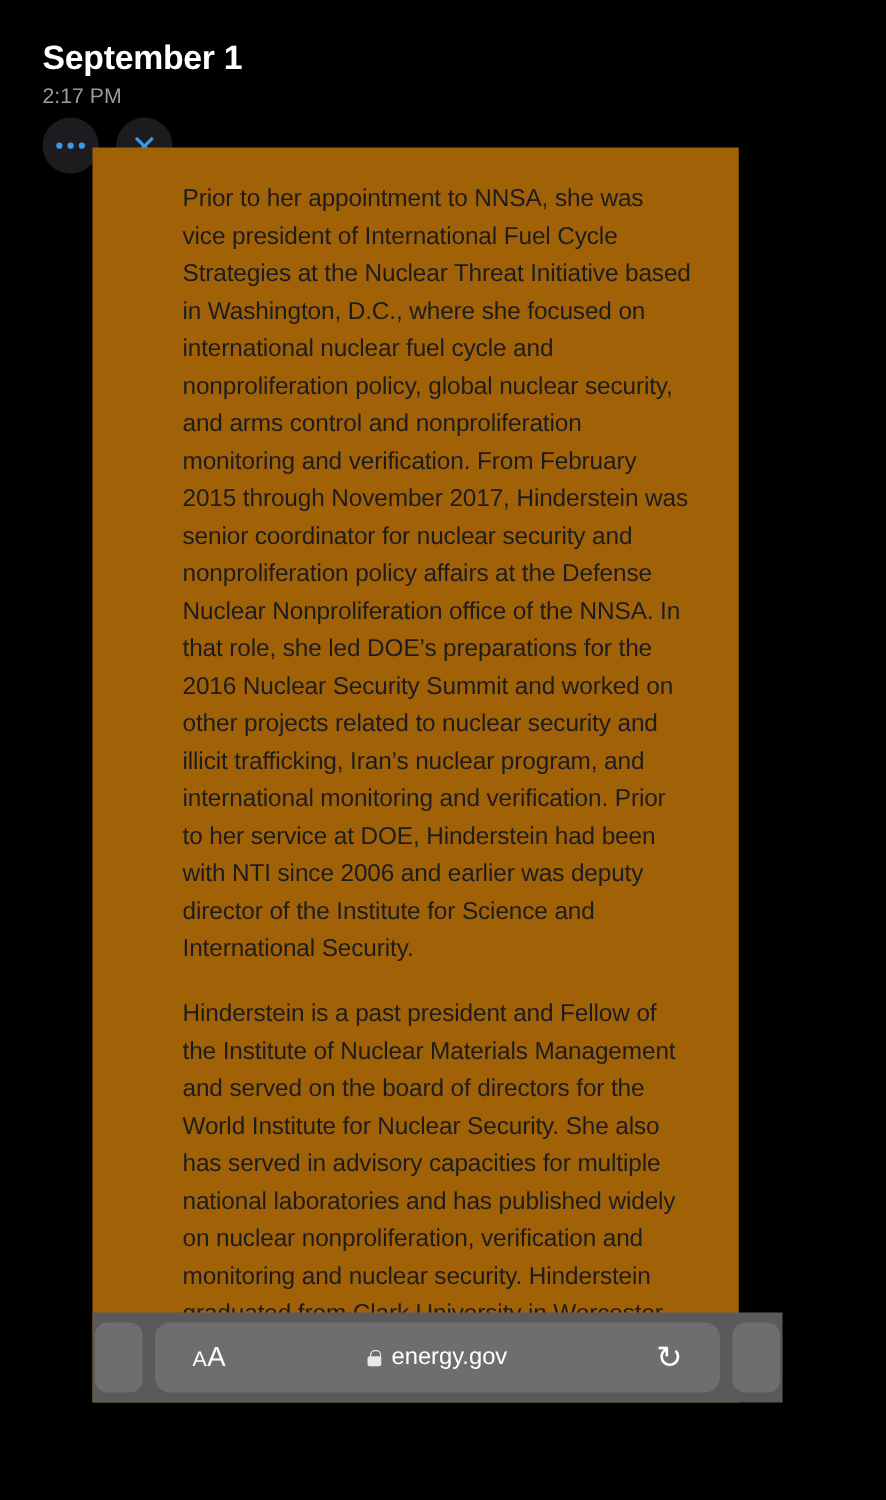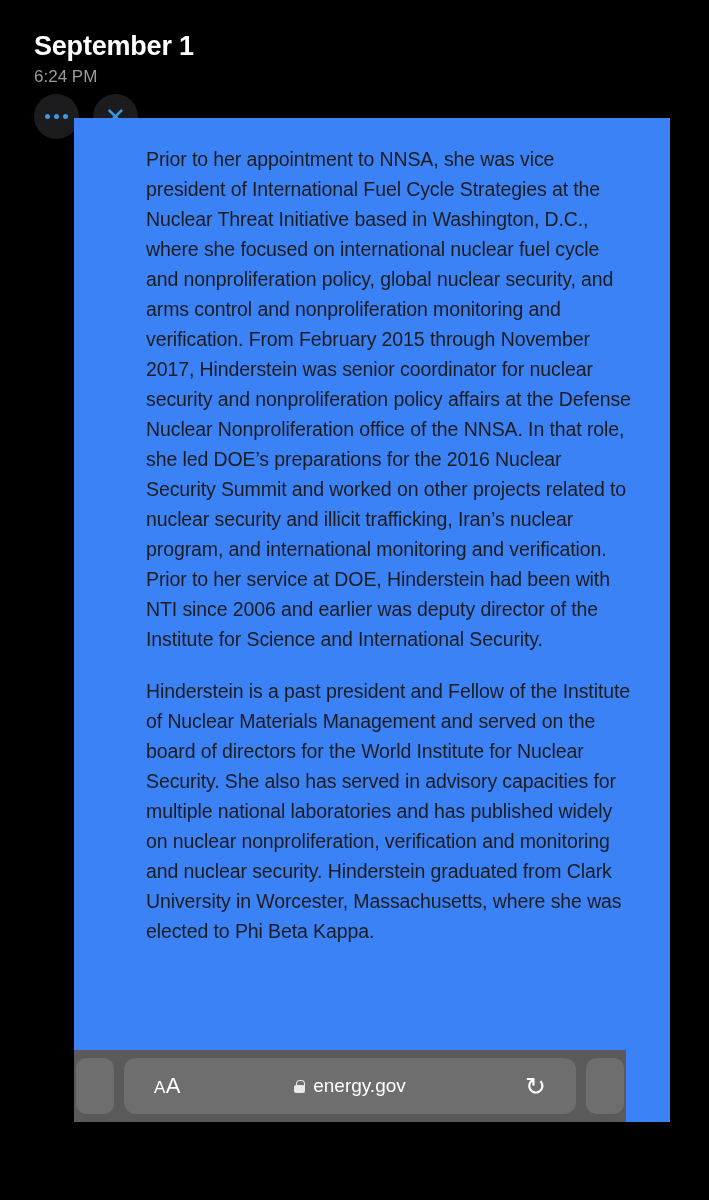--- a/index.html
+++ b/index.html
@@ -77,23 +77,23 @@
     font-size: 26px;
     font-weight: 400;
     line-height: 1;
   }
 
   
   .card {
     position: absolute;
     top: 118px;
     left: 74px;
-    width: 596px;
+    width: 517px;
     height: 1004px;
-    background: #3b82f6;
+    background: #a16207;
     overflow: hidden;
   }
   .page-content {
     padding: 26px 38px 0 72px;
   }
   .para {
     color: #1c1c1e;
     font-size: 19.5px;
     line-height: 30px;
     letter-spacing: -0.1px;
@@ -186,21 +186,21 @@
   }
 </style>
 </head>
 <body>
 
 <div class="screen">
 
   <div class="header">
     <div class="header-text">
       <div class="header-title">September 1</div>
-      <div class="header-time">6:24 PM</div>
+      <div class="header-time">2:17 PM</div>
     </div>
     <div class="header-buttons">
       <div class="circle-btn">
         <span class="dots">
             <i></i>
             <i></i>
             <i></i>
           </span>
       </div>
       <div class="circle-btn">

